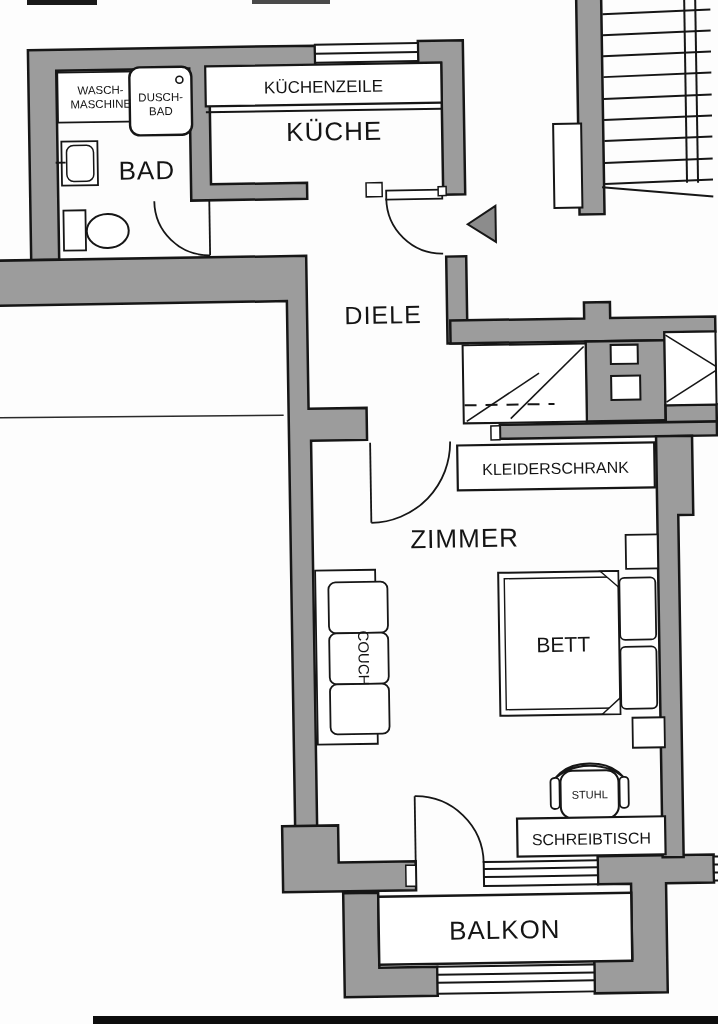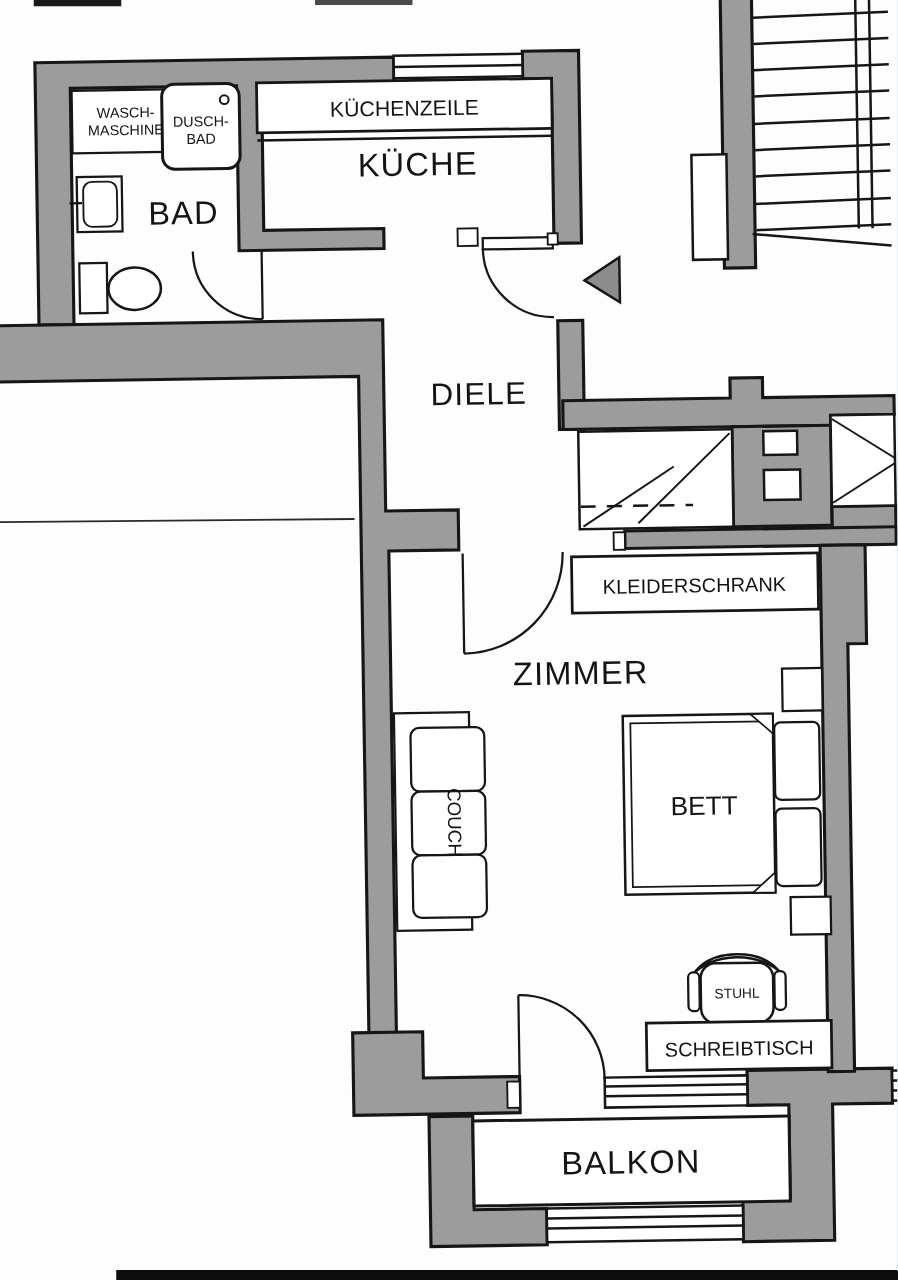--- a/index.html
+++ b/index.html
@@ -1,16 +1,16 @@
 <!DOCTYPE html>
 <html><head>
 <meta charset="utf-8">
 <style>
   html,body{margin:0;padding:0;background:#f7f7f7;}
-  .page{position:relative;width:718px;height:1024px;background:#7dd3fc;overflow:hidden;
+  .page{position:relative;width:718px;height:1024px;background:#b91c1c;overflow:hidden;
         font-family:"Liberation Sans", sans-serif;}
   svg text{fill:#141414;font-family:"Liberation Sans", sans-serif;}
   .room-label{font-size:25px;letter-spacing:1px;}
   .big-label{font-size:26px;letter-spacing:1px;}
 </style>
 </head>
 <body>
 
 <div class="page">
 <svg width="718" height="1024" viewBox="0 0 718 1024">

